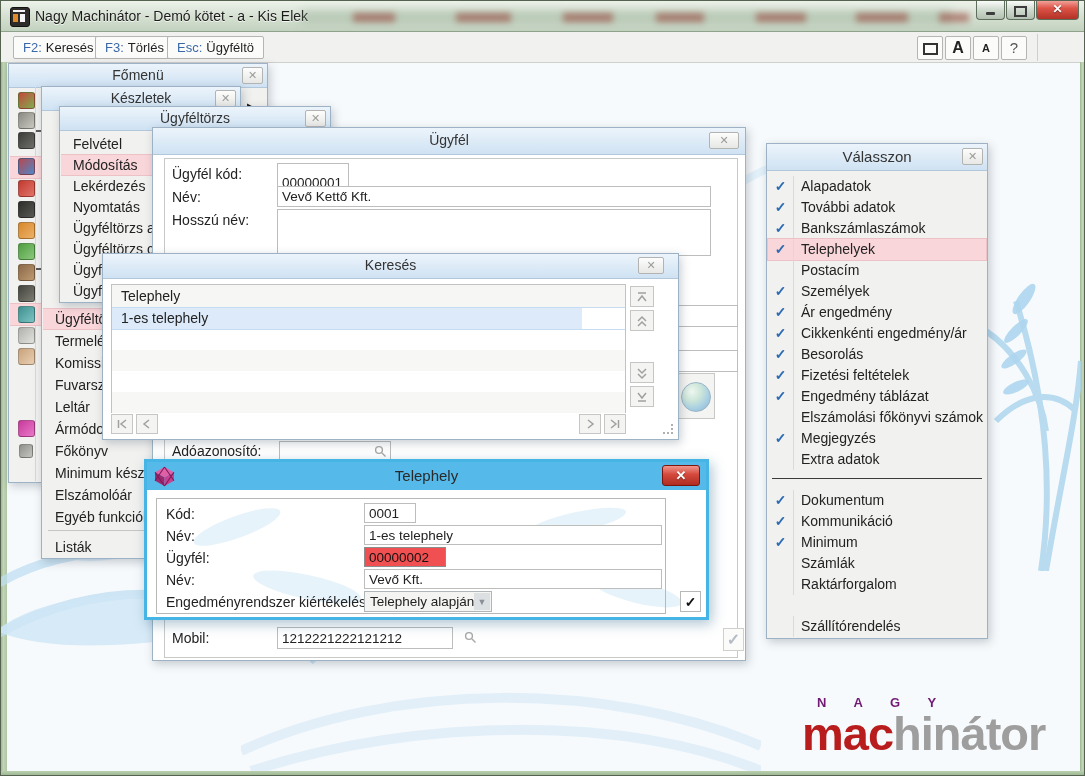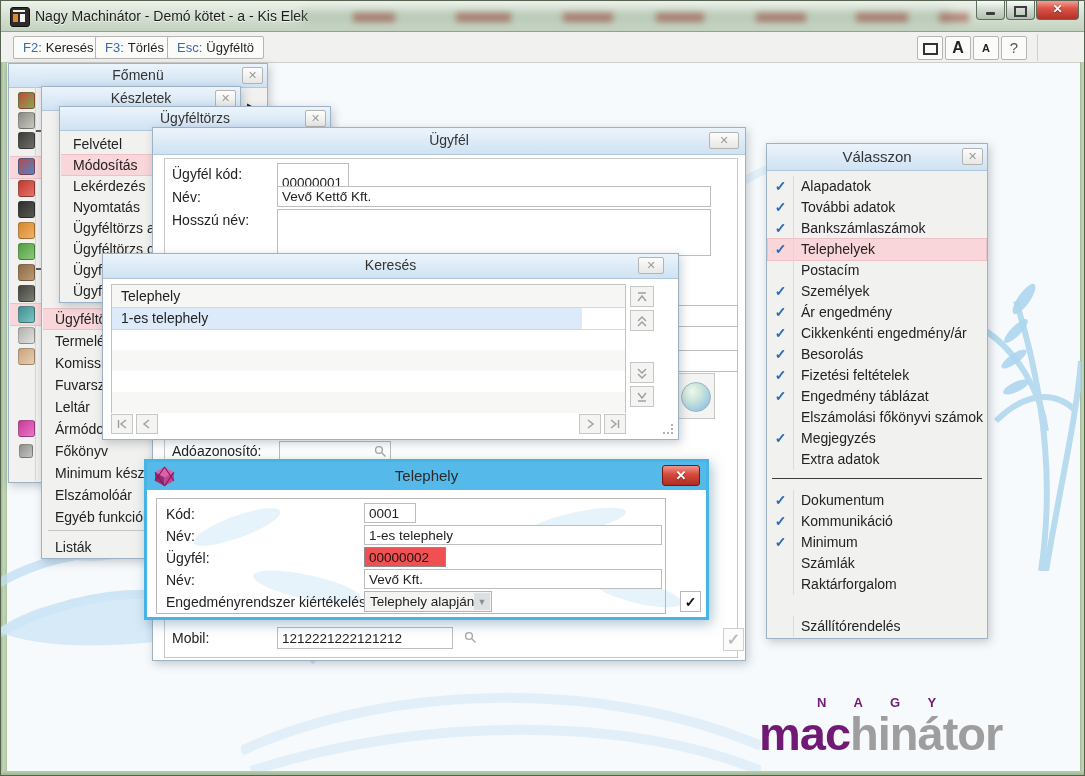--- a/index.html
+++ b/index.html
@@ -85,21 +85,21 @@
   
   .vrow{position:absolute;left:1px;right:1px;height:21px;}
   .vrow .vcheck{position:absolute;left:0;width:25px;text-align:center;color:#2d6cb5;font-weight:bold;font-size:14px;line-height:21px;}
   .vrow .vlabel{position:absolute;left:25px;right:0;border-left:1px solid #dadad8;padding-left:7px;font-size:14px;color:#222;line-height:21px;height:21px;}
   .vrow.sel{background:#f9d6d9;outline:1px solid #ecc2c7;}
   .vsep{position:absolute;left:5px;right:5px;height:1px;background:#3c3c3c;}
   
   .logo{position:absolute;left:758px;top:694px;width:300px;}
   .logo-nagy{margin-left:58px;font-size:13px;font-weight:bold;color:#701a75;letter-spacing:12px;}
   .logo-main{font-size:47px;font-weight:bold;letter-spacing:-1px;color:#9e9e9e;line-height:48px;}
-  .logo-mac{color:#701a75;}
+  .logo-mac{color:#b91c1c;margin-left:43px;}
   .decor{position:absolute;pointer-events:none;}
   .subarrow{position:absolute;font-size:10px;color:#111;}
 </style>
 </head>
 <body>
 
 <div id="stage">
 
   <div class="titlebar">
     <span class="app-icon">

